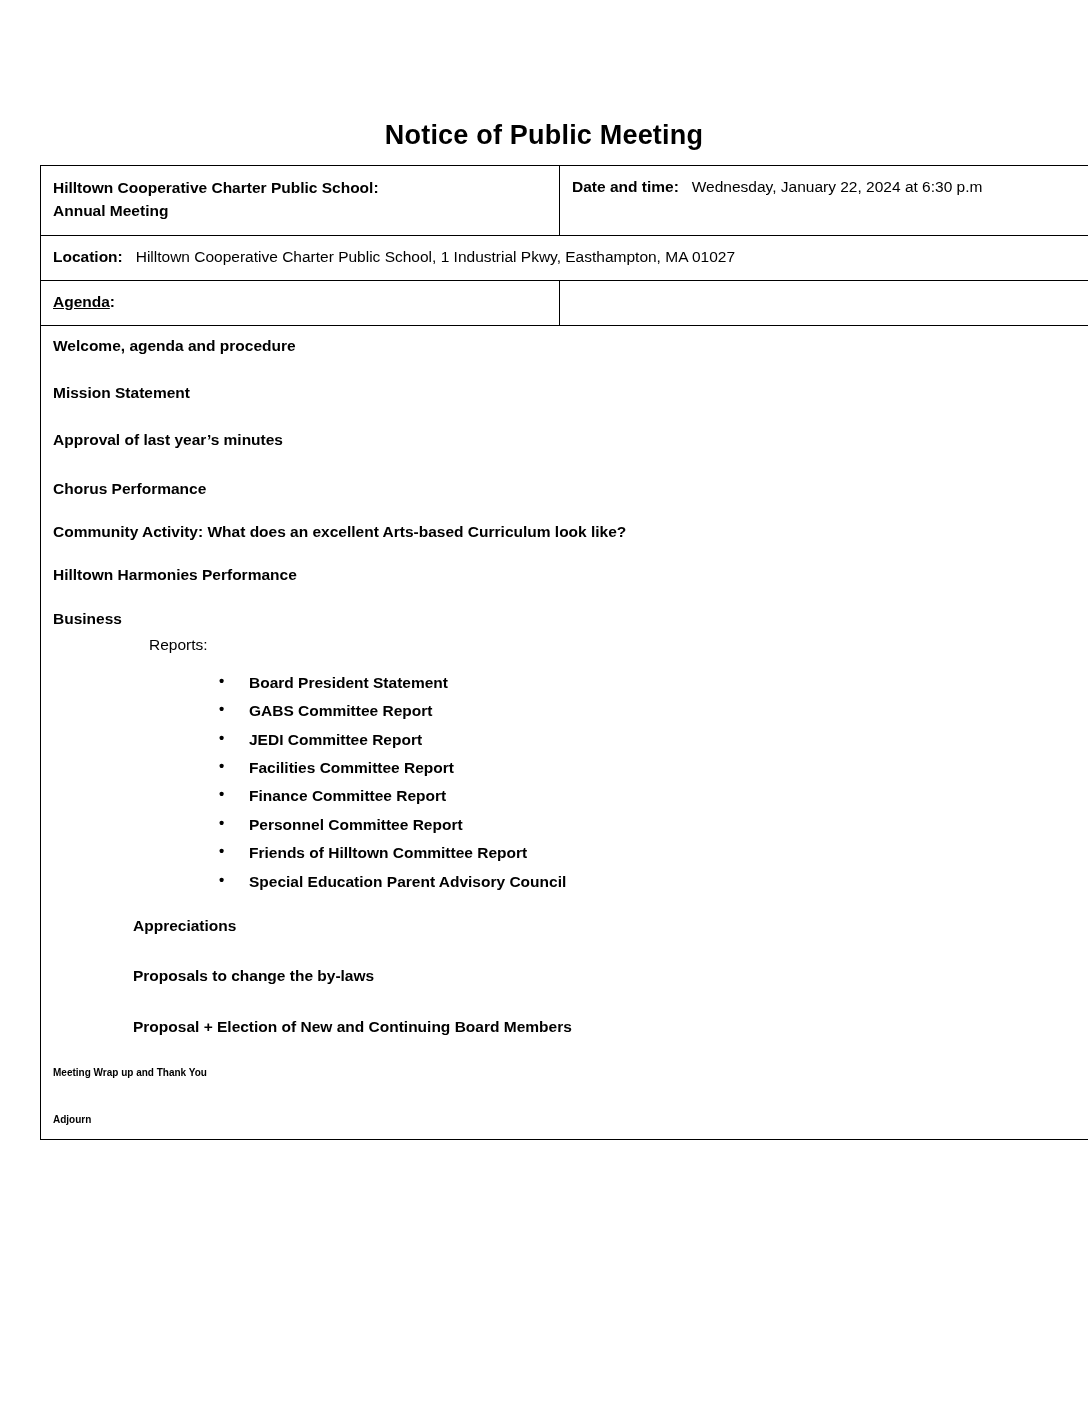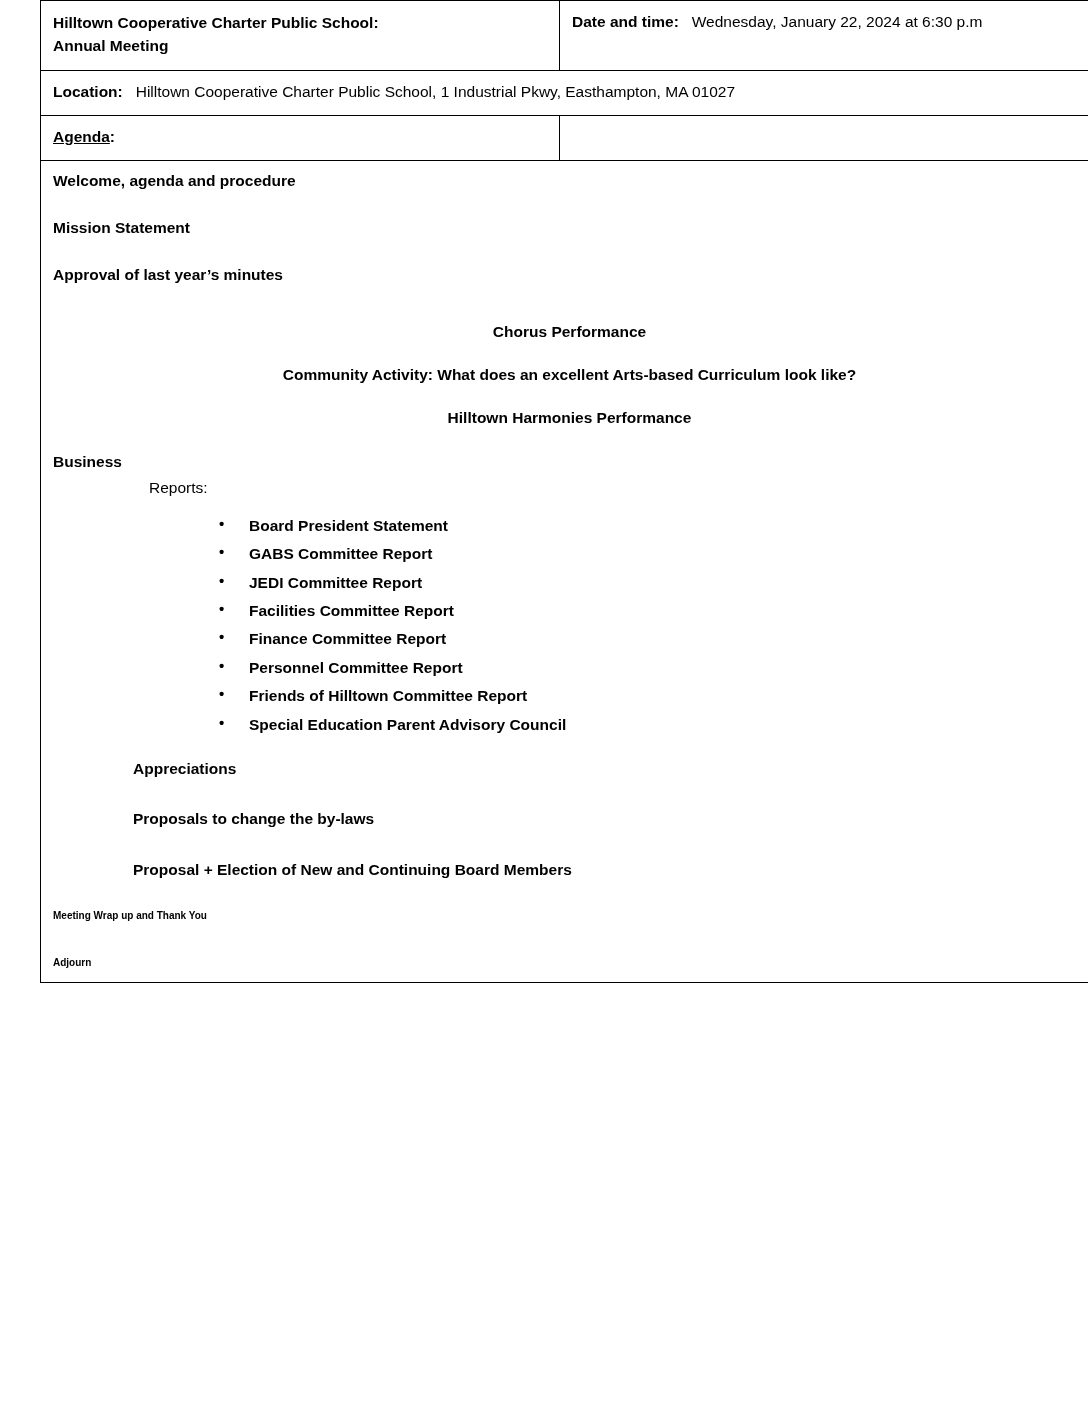--- a/index.html
+++ b/index.html
@@ -67,25 +67,24 @@
   .body-cell {
     padding: 24px 12px 36px 12px;
   }
   .agenda-item {
     font-weight: bold;
     font-size: 15.5px;
     margin: 0 0 26px 0;
     line-height: 1.35;
   }
   .agenda-item.gap-big {
-    margin-bottom: 36px;
+    margin-bottom: 28px;
   }
   .agenda-item.tight {
     margin-bottom: 22px;
-    text-align: center;
   }
   .business {
     font-weight: bold;
     font-size: 15.5px;
     margin: 16px 0 4px 0;
   }
   .reports-head {
     font-weight: normal;
     font-size: 15.5px;
     margin: 0 0 16px 96px;
@@ -126,20 +125,21 @@
   .tail-item.last {
     margin-bottom: 0;
     margin-top: 32px;
   }
 </style>
 </head>
 <body>
 
 <div class="page">
 
+  <h1 class="doc-title">Notice of Public Meeting</h1>
 
   <table class="notice-table">
     <tbody>
       <tr>
         <td class="cell-left">
           <div class="school-name">Hilltown Cooperative Charter Public School:</div>
           <div class="school-name"> Annual Meeting</div>
         </td>
         <td class="cell-right">
           <span class="lbl">Date and time:</span>

